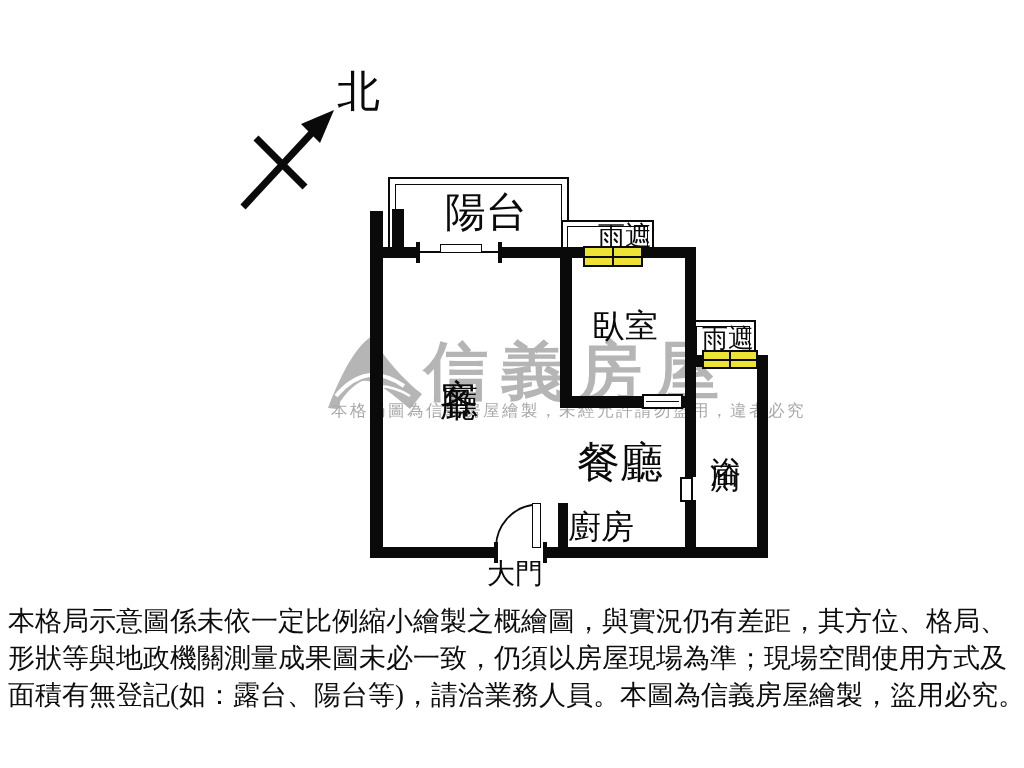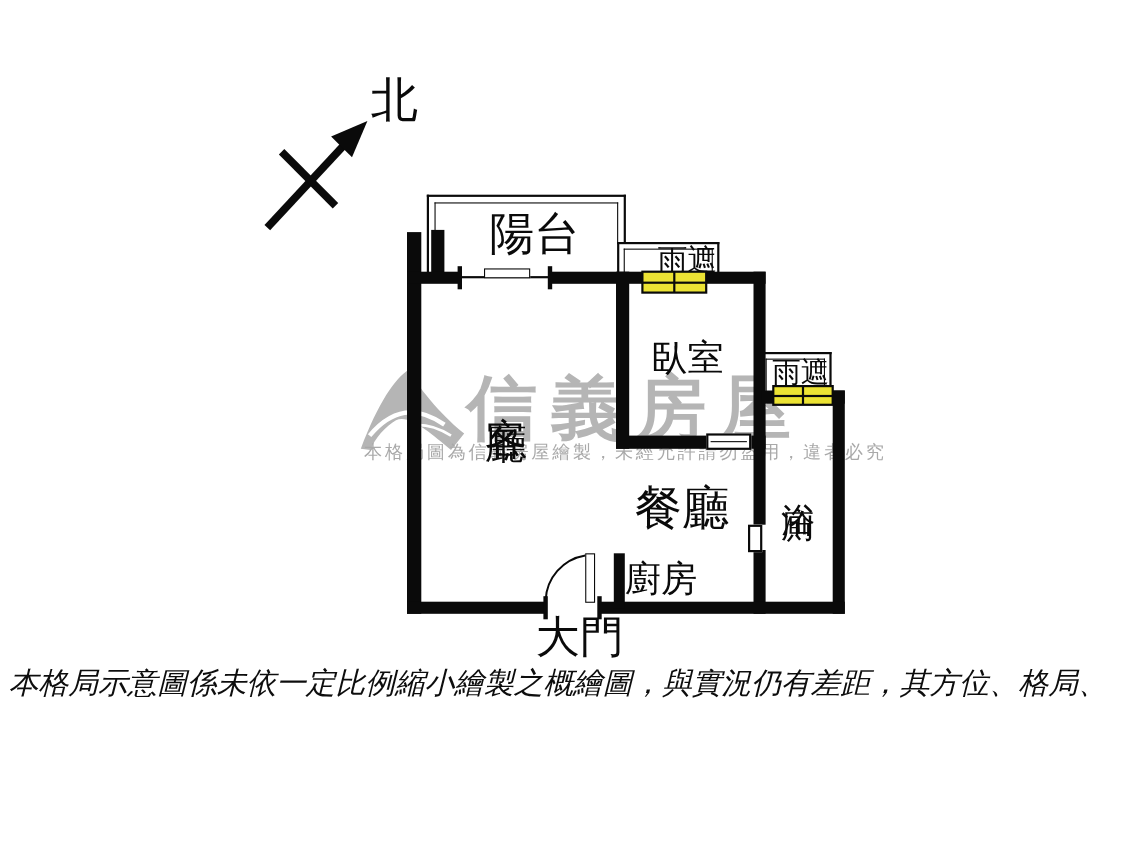--- a/index.html
+++ b/index.html
@@ -25,21 +25,21 @@
   .room-label{position:absolute;color:#0a0a0a;z-index:6;white-space:nowrap;line-height:1;}
   .v-label{writing-mode:vertical-rl;text-orientation:upright;}
   .canopy-label{position:absolute;left:0;right:0;top:1px;text-align:right;z-index:6;line-height:1;}
   
   #wm-brand{position:absolute;left:424px;top:340px;font-size:64px;font-weight:bold;
     color:#b5b5b5;letter-spacing:13px;z-index:1;white-space:nowrap;line-height:1;}
   #wm-notice{position:absolute;left:331px;top:401px;font-size:16.5px;color:#a9a9a9;
     letter-spacing:2.5px;z-index:1;white-space:nowrap;line-height:1.2;}
   
   #disclaimer{position:absolute;left:8px;top:603px;width:1014px;z-index:6;}
-  #disclaimer .dl{font-size:27px;line-height:37px;color:#0d0d0d;white-space:nowrap;font-style:italic;}
+  #disclaimer .dl{font-size:27px;line-height:37px;color:#0d0d0d;white-space:nowrap;}
   
   #compass{position:absolute;left:215px;top:58px;z-index:6;}
   #north-label{position:absolute;left:337px;top:70px;font-size:43px;z-index:6;line-height:1;}
   svg{display:block;}
 </style>
 </head>
 <body>
 
 <div id="stage">
 
@@ -113,19 +113,21 @@
   <svg class="abs" style="left:480px;top:495px;z-index:5;" width="70" height="62" viewBox="480 495 70 62">
     <path d="M 532 505 A 43 43 0 0 0 496 546" stroke="#0a0a0a" stroke-width="1.8" fill="none"></path>
   </svg>
 
   <div class="room-label" style="left:445px;top:192px;font-size:41px;">陽台</div>
   <div class="room-label" style="left:592px;top:310px;font-size:33px;">臥室</div>
   <div class="room-label v-label" style="left:440px;top:347px;font-size:38px;letter-spacing:4px;">客廳</div>
   <div class="room-label" style="left:577px;top:441px;font-size:43px;">餐廳</div>
   <div class="room-label v-label" style="left:710px;top:432px;font-size:31px;letter-spacing:3px;">浴廁</div>
   <div class="room-label" style="left:568px;top:511px;font-size:33px;">廚房</div>
-  <div class="room-label" style="left:487px;top:560px;font-size:40px;">大門</div>
+  <div class="room-label" style="left:487px;top:560px;font-size:28px;">大門</div>
 
   <div id="disclaimer">
     <div class="dl">本格局示意圖係未依一定比例縮小繪製之概繪圖，與實況仍有差距，其方位、格局、</div>
+    <div class="dl">形狀等與地政機關測量成果圖未必一致，仍須以房屋現場為準；現場空間使用方式及</div>
+    <div class="dl">面積有無登記(如：露台、陽台等)，請洽業務人員。本圖為信義房屋繪製，盜用必究。</div>
   </div>
 
 </div>
 
 </body></html>

